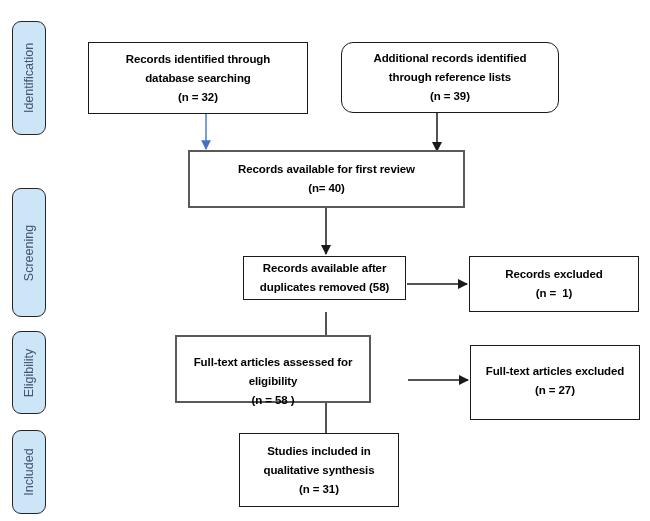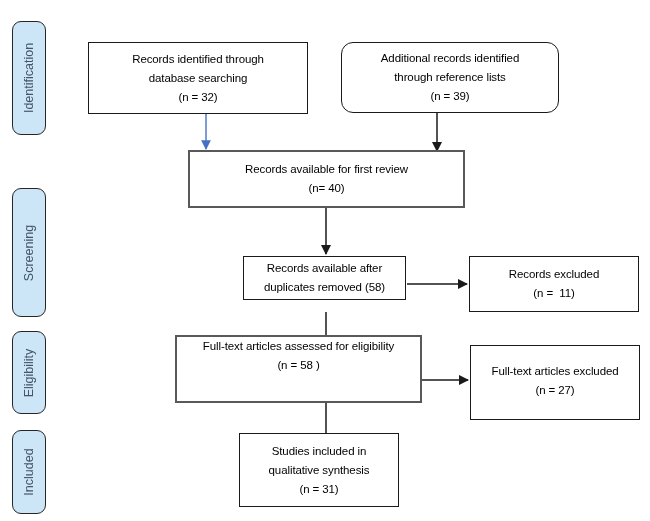--- a/index.html
+++ b/index.html
@@ -5,21 +5,21 @@
   html,body { margin:0; padding:0; background:#fff; }
   .canvas {
     position:relative; width:650px; height:521px; overflow:hidden;
     background: var(--background,#ffffff);
     font-family: "Liberation Sans","DejaVu Sans",sans-serif;
   }
   svg.arrows { position:absolute; left:0; top:0; width:650px; height:521px; }
   .box {
     position:absolute; box-sizing:border-box; background:#ffffff;
     border:1.3px solid var(--box-border,#1a1a1a);
-    display:flex; align-items:center; justify-content:center;
+    display:flex; align-items:center; justify-content:center;font-weight:bold;
   }
   .box.gray { border:2px solid var(--highlight-border,#595959); }
   .box.top-align { align-items:flex-start; }
   .box .txt {
     white-space:pre-wrap; text-align:center;
     font-size:11.5px; line-height:19px; color:var(--box-text,#000);
     letter-spacing:-0.1px;
   }
   .stage {
     position:absolute; left:12px; width:34px; box-sizing:border-box;
@@ -82,23 +82,23 @@
   <div class="box gray" style="left:188px; top:150px; width:277px; height:58px;">
     <span class="txt">Records available for first review
 (n= 40)</span>
   </div>
   <div class="box" style="left:243px; top:256px; width:163px; height:44px;">
     <span class="txt">Records available after
 duplicates removed (58)</span>
   </div>
   <div class="box" style="left:469px; top:256px; width:170px; height:56px;">
     <span class="txt">Records excluded
-(n =  11)</span>
+(n =  1)</span>
   </div>
-  <div class="box gray top-align" style="left:175px; top:335px; width:247px; height:68px; padding-top:0;">
+  <div class="box gray top-align" style="left:175px; top:335px; width:196px; height:68px; padding-top:16px;">
     <span class="txt">Full-text articles assessed for eligibility
 (n = 58 )</span>
   </div>
   <div class="box top-align" style="left:470px; top:345px; width:170px; height:75px; padding-top:16px;">
     <span class="txt">Full-text articles excluded
 (n = 27)</span>
   </div>
   <div class="box" style="left:239px; top:433px; width:160px; height:74px;">
     <span class="txt">Studies included in
 qualitative synthesis

